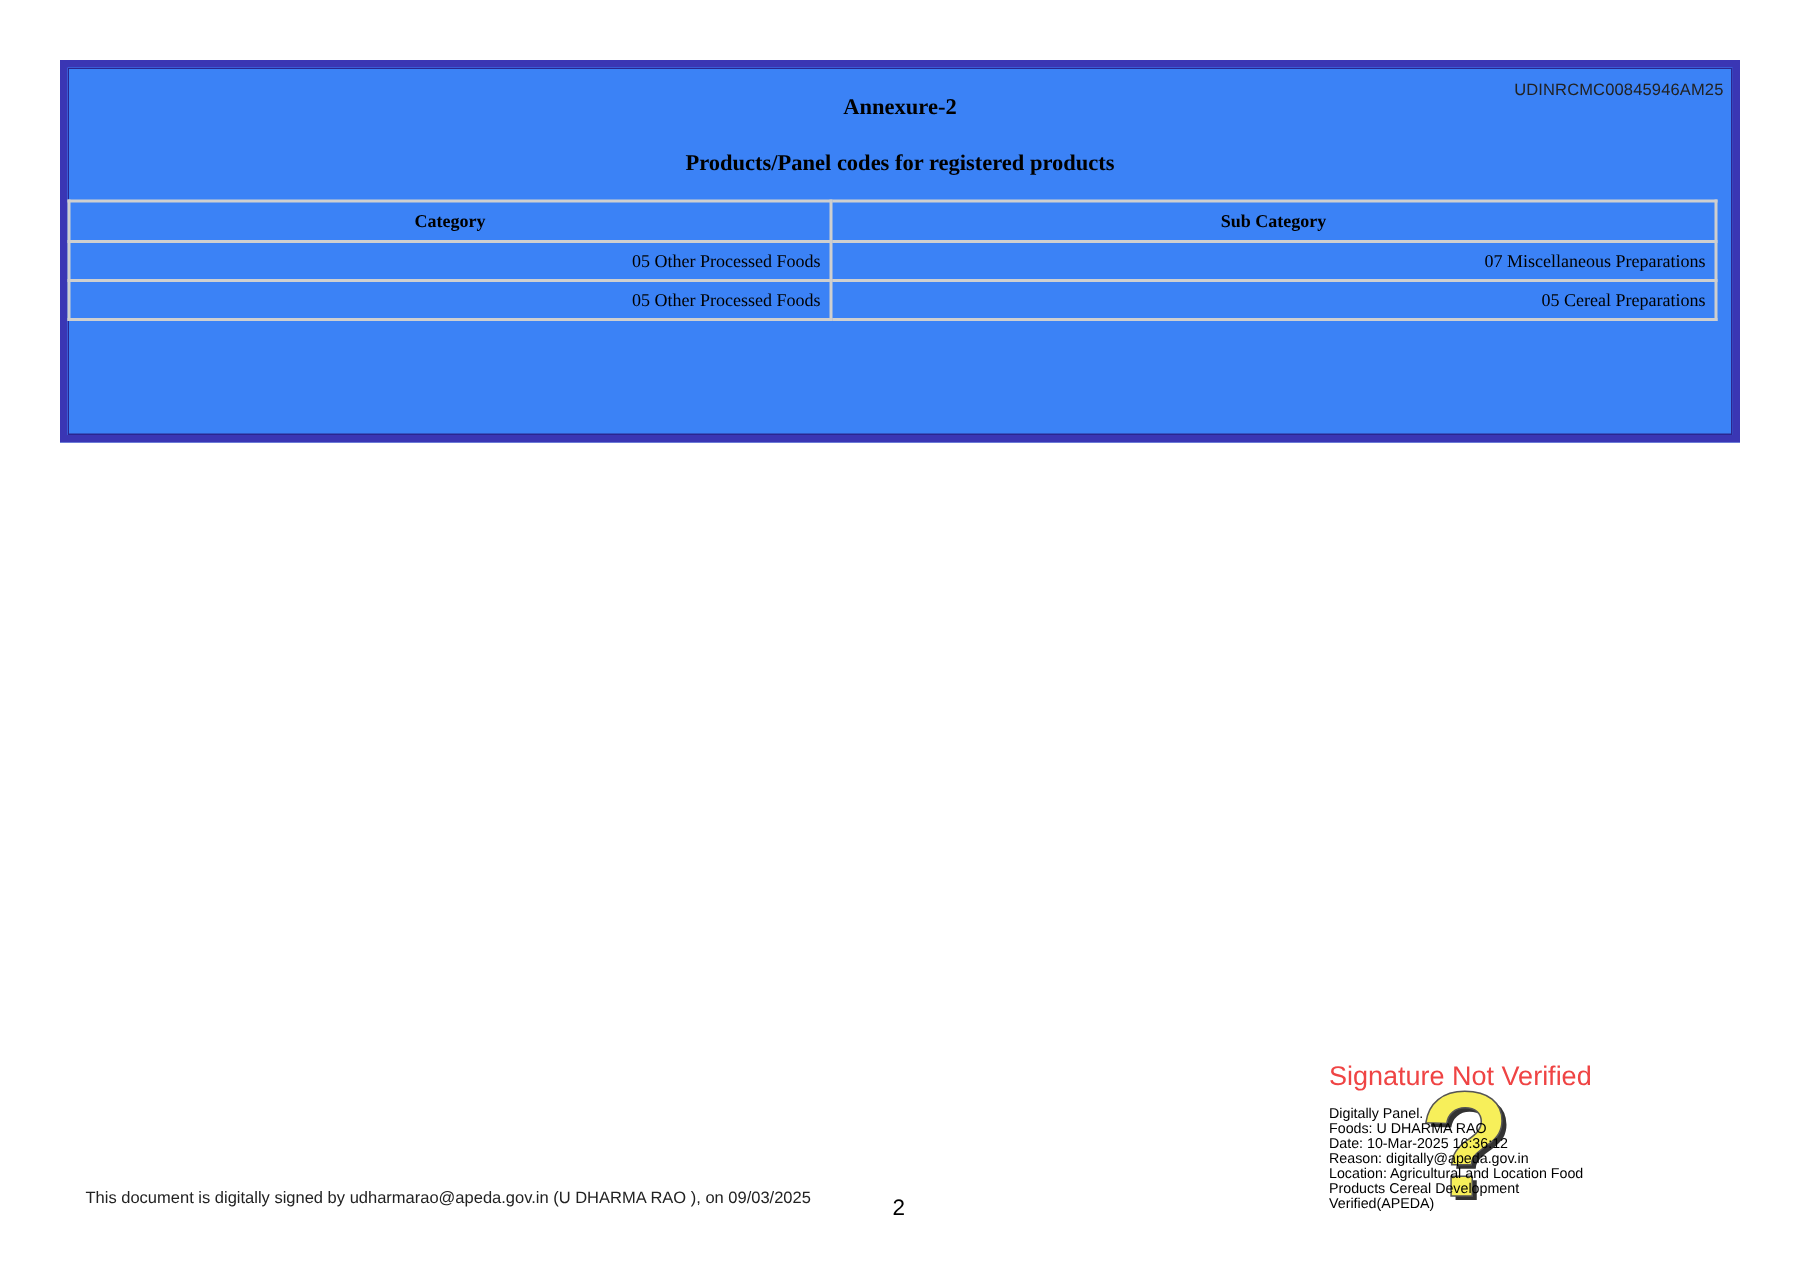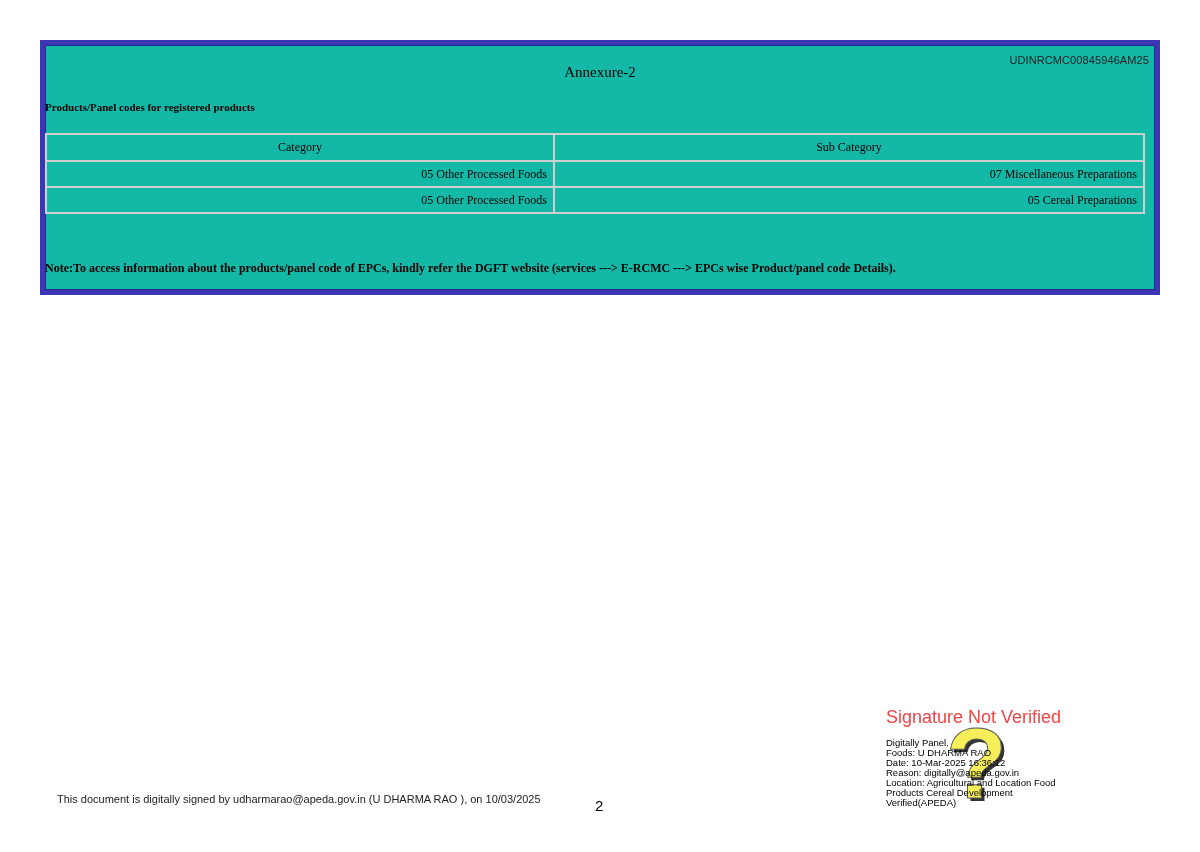--- a/index.html
+++ b/index.html
@@ -16,66 +16,66 @@
       color: #000;
     }
     .frame {
       position: absolute;
       left: 40px;
       top: 40px;
       width: 1110px;
       height: 245px;
       border: 5px solid #3a36b4;
       box-shadow: inset 0 0 0 1px #2a2690;
-      background: #14b8a6;
+      background: #3b82f6;
     }
     .udin {
       position: absolute;
       right: 6px;
       top: 9px;
       font-family: "Liberation Sans", sans-serif;
       font-size: 11px;
       color: #222;
       letter-spacing: 0.1px;
     }
     .annex-title {
       position: absolute;
       left: 0;
       right: 0;
       top: 19px;
       text-align: center;
-      font-weight: normal;
+      font-weight: bold;
       font-size: 15px;
     }
     .sub-title {
       position: absolute;
       left: 0;
       right: 0;
       top: 56px;
-      text-align: left;
+      text-align: center;
       font-weight: bold;
-      font-size: 11px;
+      font-size: 15px;
     }
     table.codes {
       position: absolute;
       left: 0px;
       top: 88px;
       width: 1100px;
       border-collapse: collapse;
       font-size: 12px;
     }
     table.codes th, table.codes td {
       border: 2px solid #cfcfcf;
       height: 24px;
       padding: 0 6px;
       text-align: right;
     }
     table.codes th {
       text-align: center;
-      font-weight: normal;
+      font-weight: bold;
       height: 25px;
     }
     table.codes th.col-cat, table.codes td.col-cat { width: 494px; }
     .note {
       position: absolute;
       left: 0px;
       top: 216px;
       font-weight: bold;
       font-size: 12px;
       white-space: nowrap;
@@ -158,24 +158,23 @@
         <td class="col-cat">05 Other Processed Foods</td>
         <td>07 Miscellaneous Preparations</td>
       </tr>
       <tr>
         <td class="col-cat">05 Other Processed Foods</td>
         <td>05 Cereal Preparations</td>
       </tr>
     </tbody>
   </table>
 
-  <div class="note">Note:To access information about the products/panel code of EPCs, kindly refer the DGFT website (services ---&gt; E-RCMC ---&gt; EPCs wise Product/panel code Details).</div>
 </div>
 
-<div class="footer-signed">This document is digitally signed by udharmarao@apeda.gov.in (U DHARMA RAO ), on 10/03/2025</div>
+<div class="footer-signed">This document is digitally signed by udharmarao@apeda.gov.in (U DHARMA RAO ), on 09/03/2025</div>
 <div class="page-number">2</div>
 
 <div class="sig-block">
   <div class="sig-qmark">?</div>
   <div class="sig-status">Signature Not Verified</div>
   <div class="sig-details">
     <div>Digitally Panel.</div>
     <div>Foods: U DHARMA RAO</div>
     <div>Date: 10-Mar-2025 16:36:12</div>
     <div>Reason: digitally@apeda.gov.in</div>

